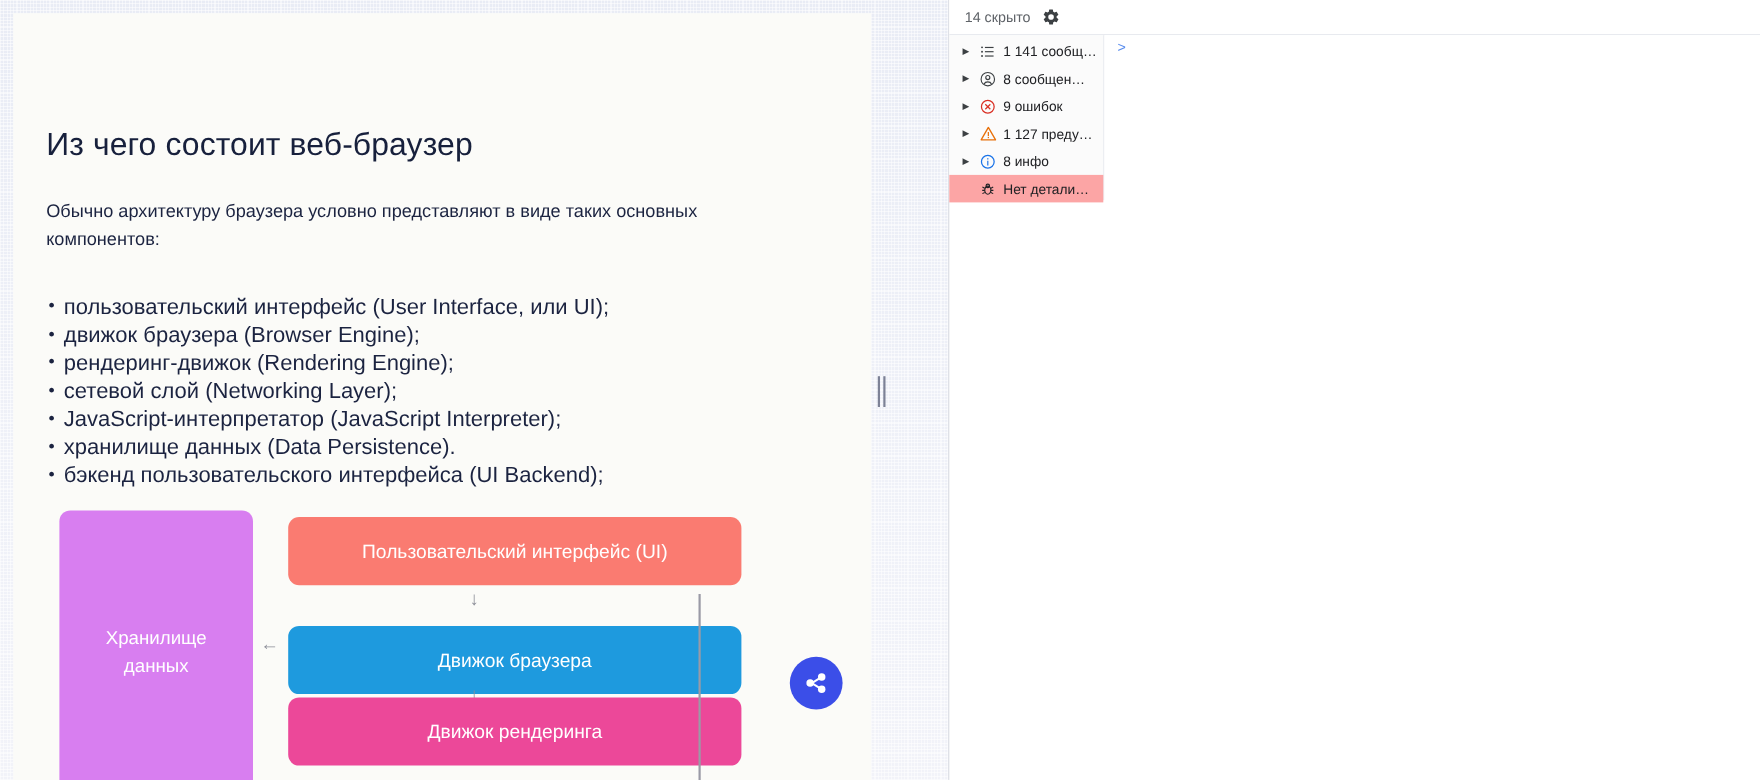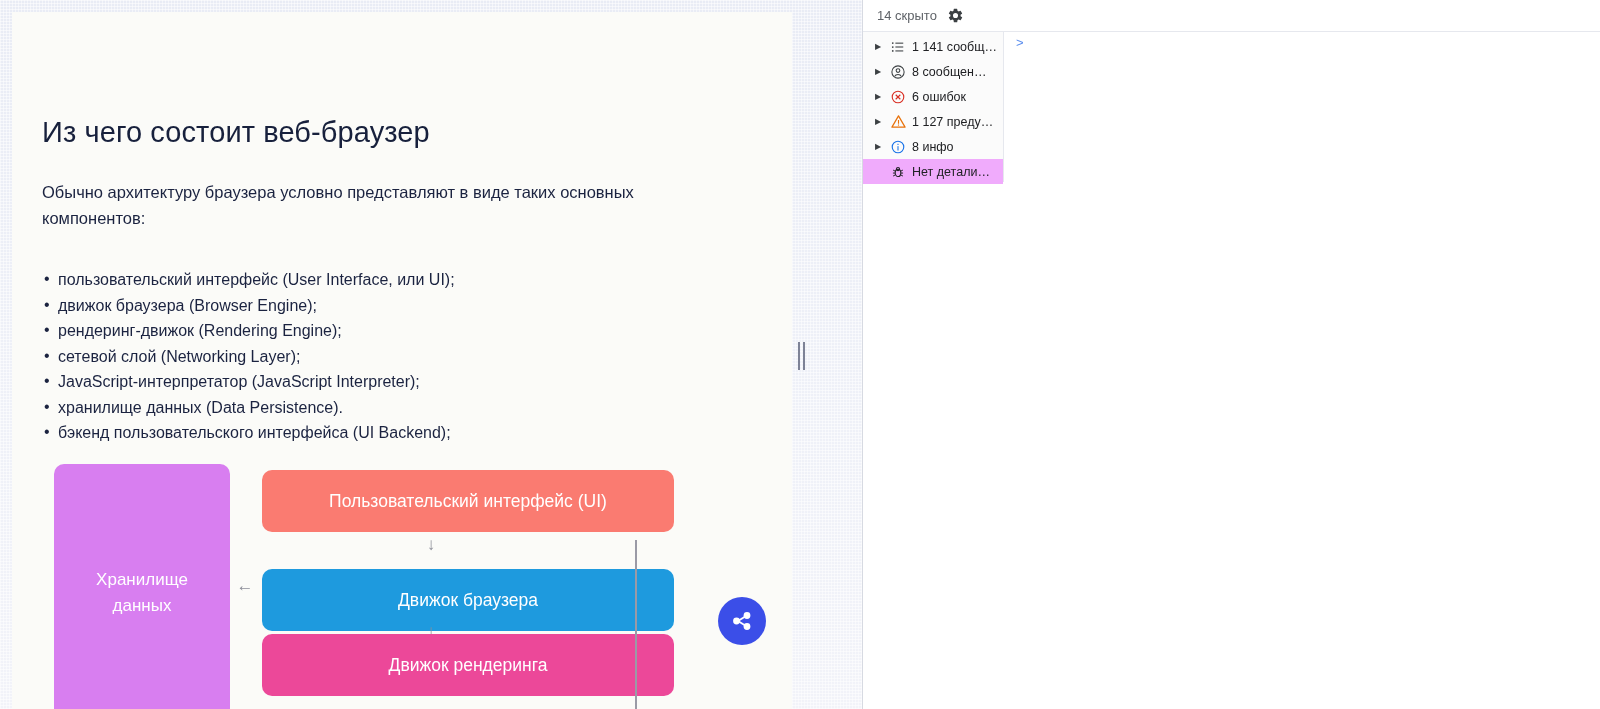--- a/index.html
+++ b/index.html
@@ -148,21 +148,21 @@
     color: #1b2340;
     margin: 0 0 36px 0;
     max-width: 600px;
   }
   #component-list {
     margin: 0 0 28px 0;
     padding: 0;
     list-style: none;
   }
   #component-list li {
-    font-size: 16px;
+    font-size: 20px;
     line-height: 25.5px;
     color: #1b2340;
     position: relative;
     padding-left: 16px;
   }
   #component-list li::before {
     content: "•";
     position: absolute;
     left: 2px;
     top: -1px;
@@ -340,21 +340,21 @@
     align-items: center;
     gap: 6px;
     padding-left: 12px;
     box-sizing: border-box;
     font-size: 12.5px;
     color: #202124;
     white-space: nowrap;
     overflow: hidden;
   }
   .tree-row.selected {
-    background: #f0abfc;
+    background: #fca5a5;
     justify-content: flex-end;
   }
   .tree-toggle {
     width: 9px;
     flex: none;
     color: #3c4043;
     font-size: 8px;
     line-height: 1;
   }
   .tree-toggle.empty { visibility: hidden; }
@@ -486,21 +486,21 @@
 
       <div class="tree-row">
         <span class="tree-toggle">▶</span>
         <span class="tree-icon">
           <svg width="14" height="14" viewBox="0 0 16 16">
             <circle cx="8" cy="8" r="6.6" fill="none" stroke="#d93025" stroke-width="1.3"></circle>
             <line x1="5.4" y1="5.4" x2="10.6" y2="10.6" stroke="#d93025" stroke-width="1.3"></line>
             <line x1="10.6" y1="5.4" x2="5.4" y2="10.6" stroke="#d93025" stroke-width="1.3"></line>
           </svg>
         </span>
-        <span class="tree-label">6 ошибок</span>
+        <span class="tree-label">9 ошибок</span>
       </div>
 
       <div class="tree-row">
         <span class="tree-toggle">▶</span>
         <span class="tree-icon">
           <svg width="15" height="15" viewBox="0 0 16 16">
             <path d="M8 2 L15 14 H1 Z" fill="none" stroke="#e8710a" stroke-width="1.3" stroke-linejoin="round"></path>
             <rect x="7.4" y="6.4" width="1.2" height="4" fill="#e8710a"></rect>
             <rect x="7.4" y="11.2" width="1.2" height="1.2" fill="#e8710a"></rect>
           </svg>

